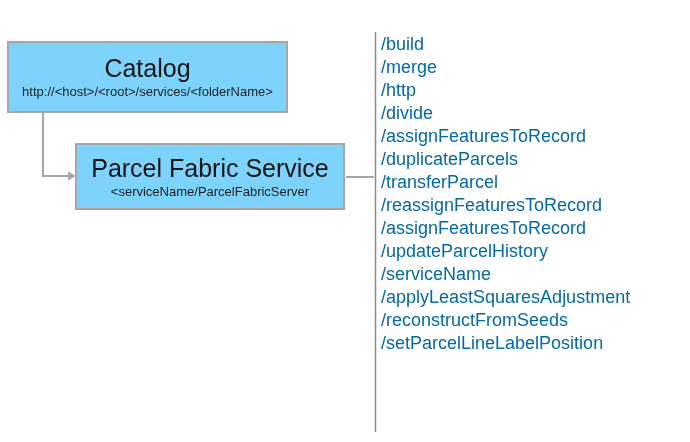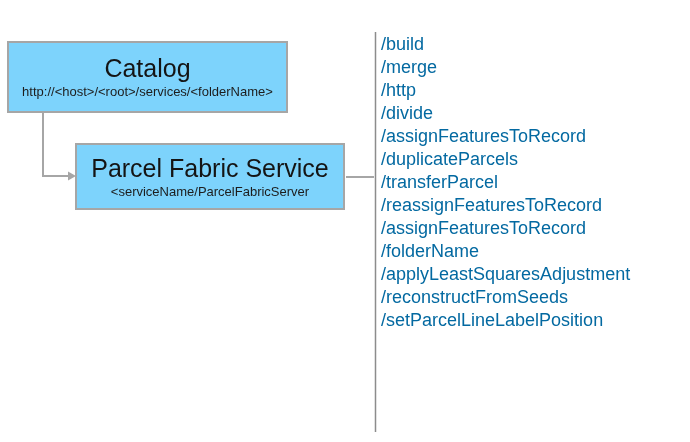--- a/index.html
+++ b/index.html
@@ -99,19 +99,20 @@
   <ul class="endpoint-list">
     <li>/build</li>
     <li>/merge</li>
     <li>/http</li>
     <li>/divide</li>
     <li>/assignFeaturesToRecord</li>
     <li>/duplicateParcels</li>
     <li>/transferParcel</li>
     <li>/reassignFeaturesToRecord</li>
     <li>/assignFeaturesToRecord</li>
-    <li>/folderName</li>
+    <li>/updateParcelHistory</li>
+    <li>/serviceName</li>
     <li>/applyLeastSquaresAdjustment</li>
     <li>/reconstructFromSeeds</li>
     <li>/setParcelLineLabelPosition</li>
   </ul>
 
 </div>
 
 </body></html>

